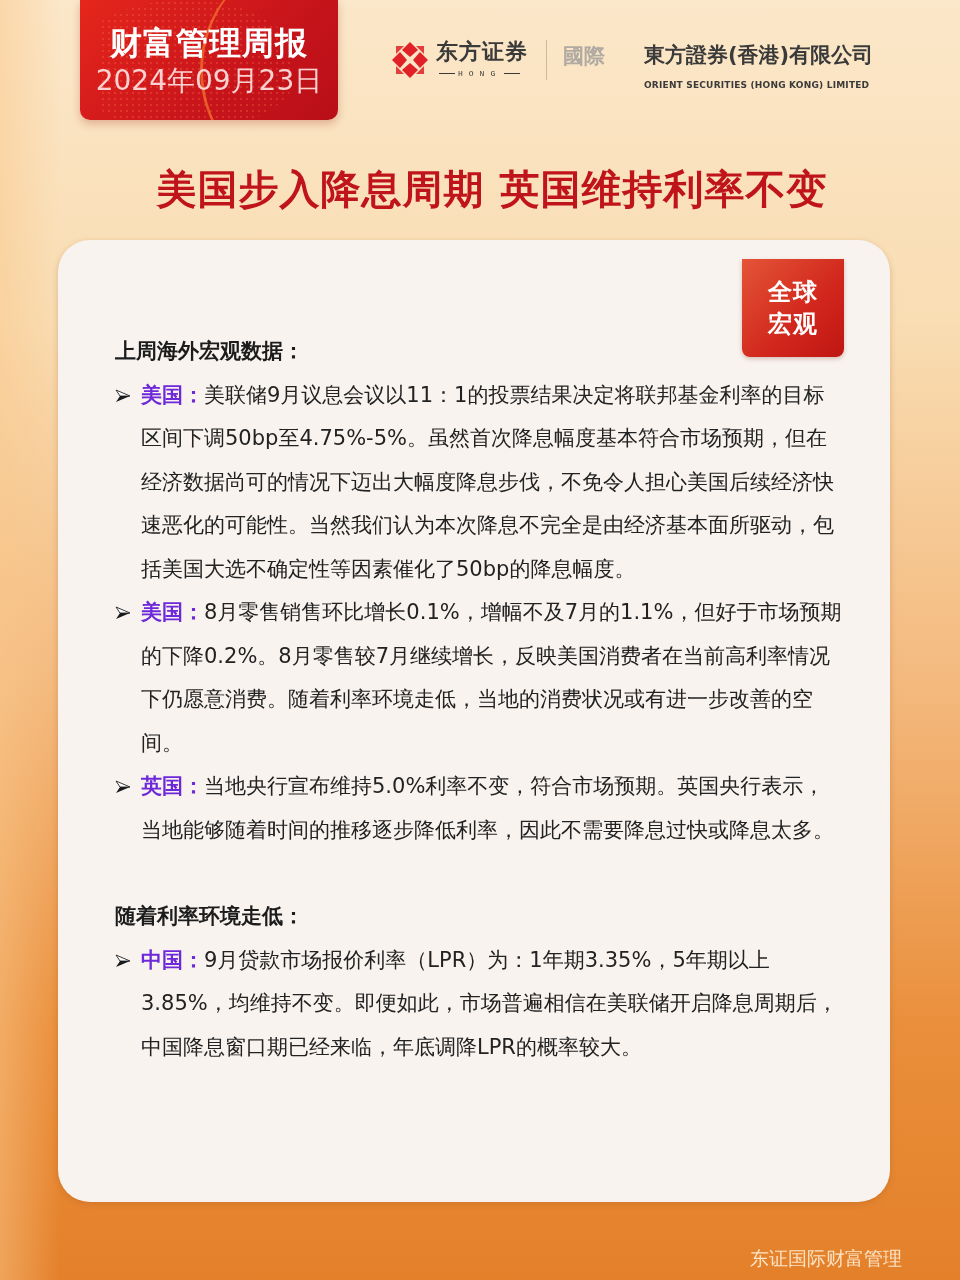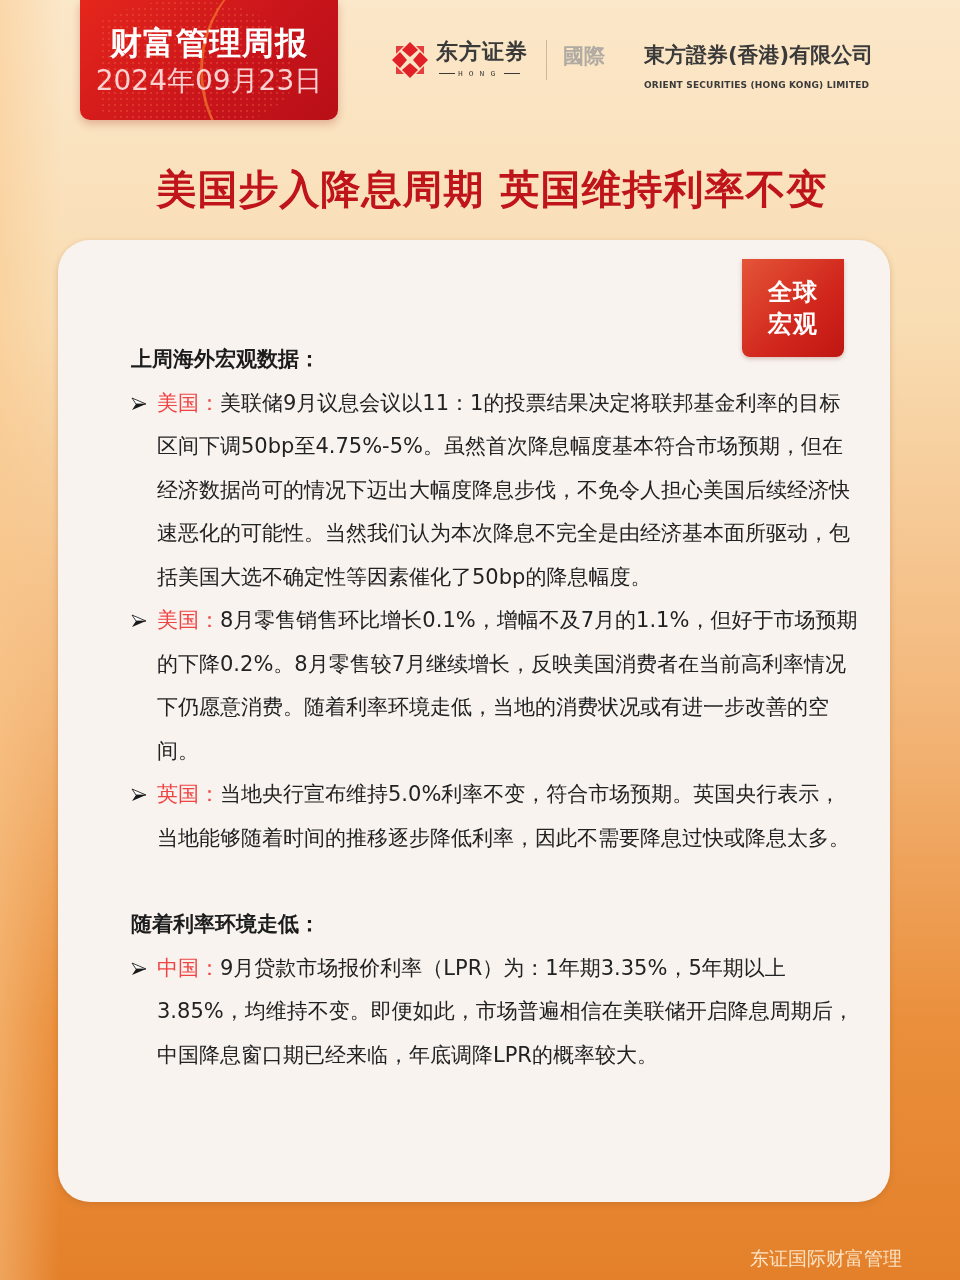--- a/index.html
+++ b/index.html
@@ -67,29 +67,29 @@
     }
     .tag {
       position: absolute; left: 742px; top: 227px; width: 102px; height: 98px;
       background: linear-gradient(135deg, #e45538 0%, #d1261c 60%, #bf1612 100%);
       border-radius: 0 0 8px 8px; z-index: 3;
       box-shadow: 0 2px 4px rgba(120,30,10,0.25);
       display: flex; flex-direction: column; align-items: center; justify-content: center; margin-top: 32px;
     }
     .tag span { color: #fff; font-size: 24px; font-weight: bold; line-height: 32px; letter-spacing: 1px; }
     .content {
-      position: absolute; left: 115px; top: 338px; width: 730px;
-      color: #222; font-size: 21px; line-height: 43.5px; margin-left: 16px;
+      position: absolute; left: 115px; top: 330px; width: 730px;
+      color: #222; font-size: 21px; line-height: 43.5px;
     }
     .section-title { font-weight: bold; font-size: 21px; color: #1c1c1c; }
     .item { position: relative; padding-left: 26px; }
     .item .arrow {
       position: absolute; left: 0; top: 14px; width: 16px; height: 16px;
     }
-    .item .label { font-weight: normal; color: #ef4444; }
+    .item .label { font-weight: bold; color: #6d28d9; }
     .gap { height: 43px; }
     .footer {
       position: absolute; right: 58px; top: 1246px; font-size: 19px; color: #fbe3c4; margin-left: 16px;
     }
   </style>
 </head>
 <body>
 
 <div class="bg-side-left"></div>
 

